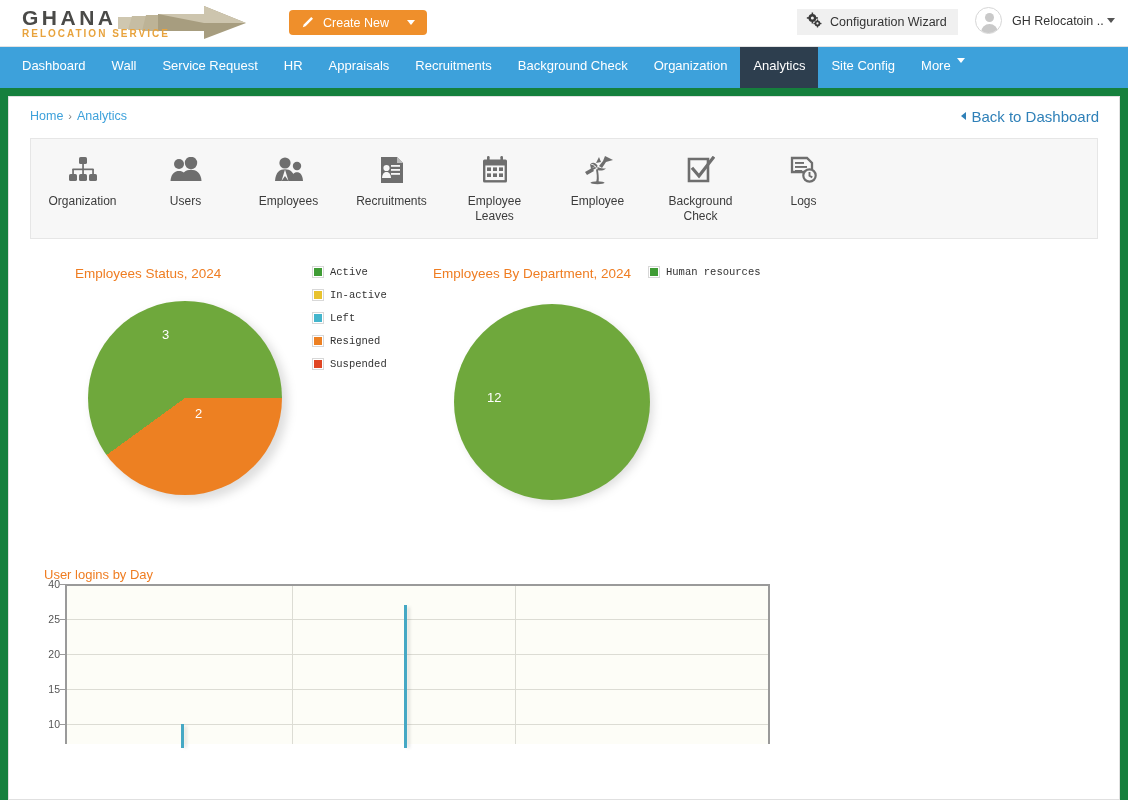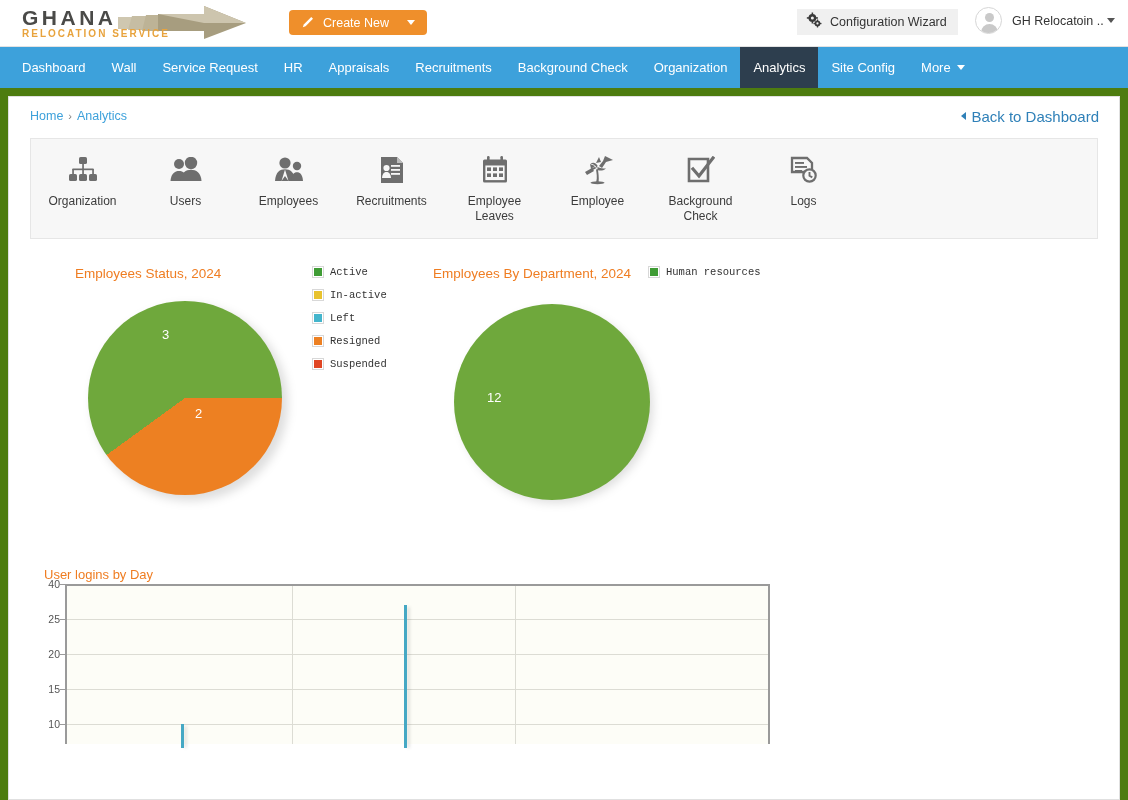--- a/index.html
+++ b/index.html
@@ -90,36 +90,36 @@
     border-top: 5px solid #555;
   }
 
   
   .navbar {
     height: 41px; background: #3da1db;
     display: flex; align-items: stretch;
     padding-left: 9px;
   }
   .nav-item {
-    display: flex; align-items: center;
-    padding: 0 13px;
+    display: flex; align-items: flex-start;
+    padding: 11px 13px;
     color: #ffffff; font-size: 13px;
     cursor: pointer; white-space: nowrap;
   }
   .nav-item.active { background: #2d3e4e; }
   .nav-caret {
     margin-left: 6px;
     border-left: 4px solid transparent;
     border-right: 4px solid transparent;
     border-top: 5px solid #fff;
   }
 
   
   .page {
-    background: #4d7c0f;
+    background: #15803d;
     height: 712px;
     padding: 8px 8px 0 8px;
   }
   .panel {
     background: #ffffff;
     border: 1px solid #e0e0e0;
     height: 100%;
     position: relative;
   }
   .bc-row {

